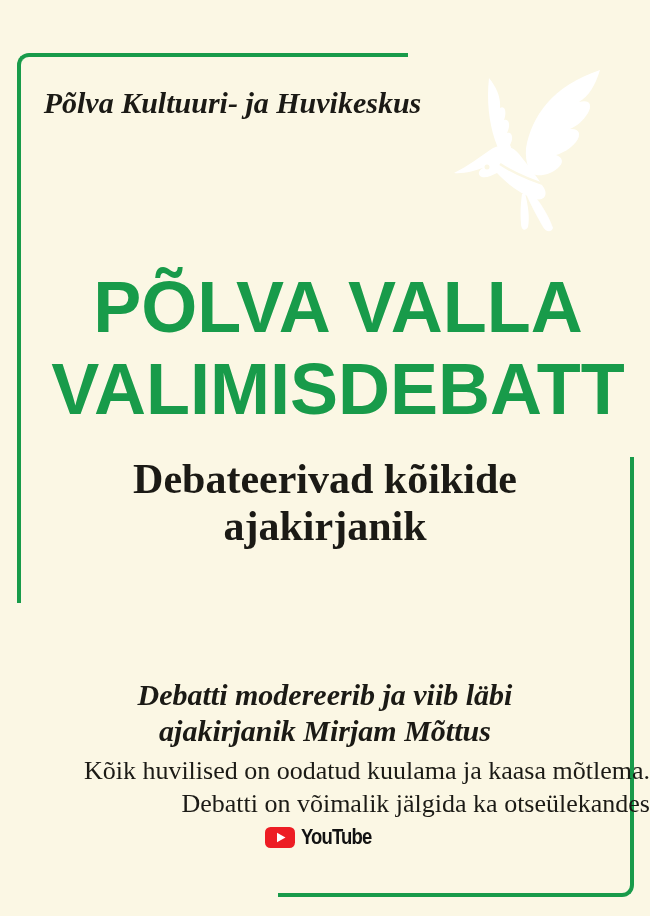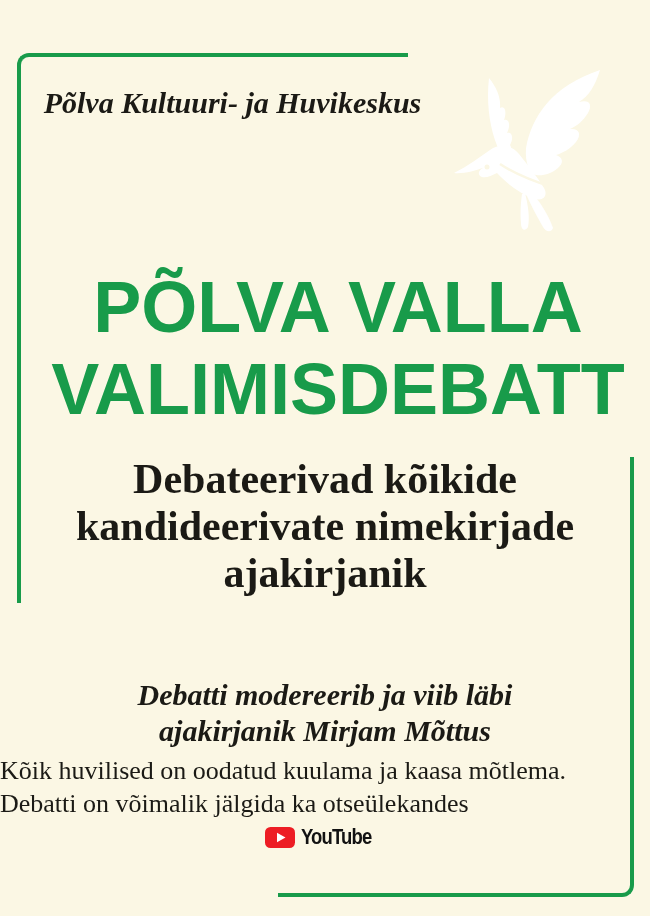--- a/index.html
+++ b/index.html
@@ -55,21 +55,21 @@
   .moderator{
     position:absolute;left:0;top:650px;width:650px;
     text-align:center;
     font-style:italic;font-weight:bold;
     font-size:30px;line-height:36px;
     color:var(--text-dark,#1B1A15);
     margin-top:27px;
   }
   .footer-note{
     position:absolute;left:0;top:754px;width:650px;
-    text-align:left;
+    text-align:right;
     font-size:26px;line-height:33px;
     color:var(--text-dark,#1B1A15);
   }
   .youtube{
     position:absolute;left:0;top:826px;width:650px;
     display:flex;align-items:center;justify-content:center;gap:6px;
   }
   .yt-icon{width:30px;height:21px;display:block;}
   .yt-word{
     font-family:"Liberation Sans", sans-serif;
@@ -116,21 +116,20 @@
     <div>Põlva Kultuuri- ja Huvikeskus</div>
   </div>
 
   <h1 class="title">
     <div>PÕLVA VALLA</div>
     <div>VALIMISDEBATT</div>
   </h1>
 
   <div class="subtitle">
     <div>Debateerivad kõikide</div>
-    <div>kandideerivate nimekirjade</div>
     <div>ajakirjanik</div>
   </div>
 
   <div class="moderator">
     <div>Debatti modereerib ja viib läbi</div>
     <div>ajakirjanik Mirjam Mõttus</div>
   </div>
 
   <div class="footer-note">
     <div>Kõik huvilised on oodatud kuulama ja kaasa mõtlema.</div>

